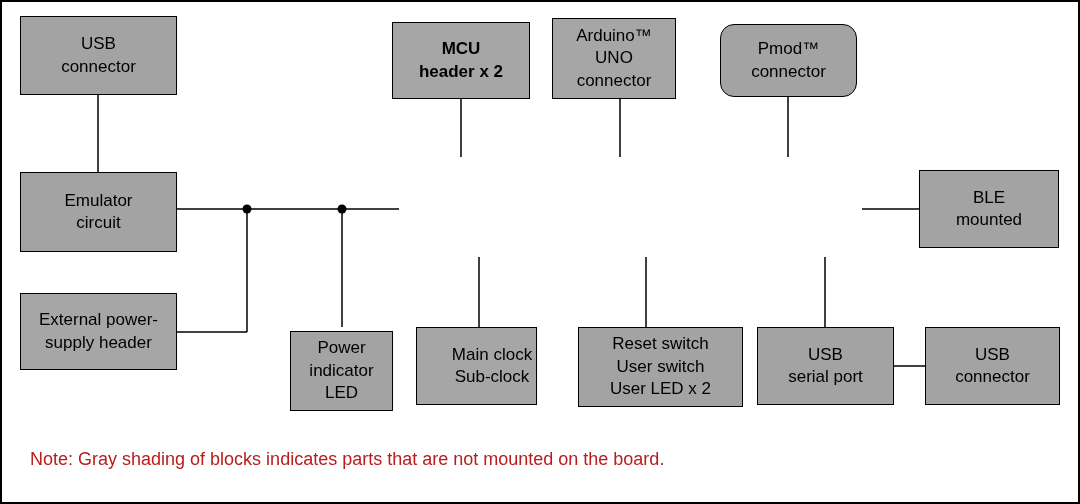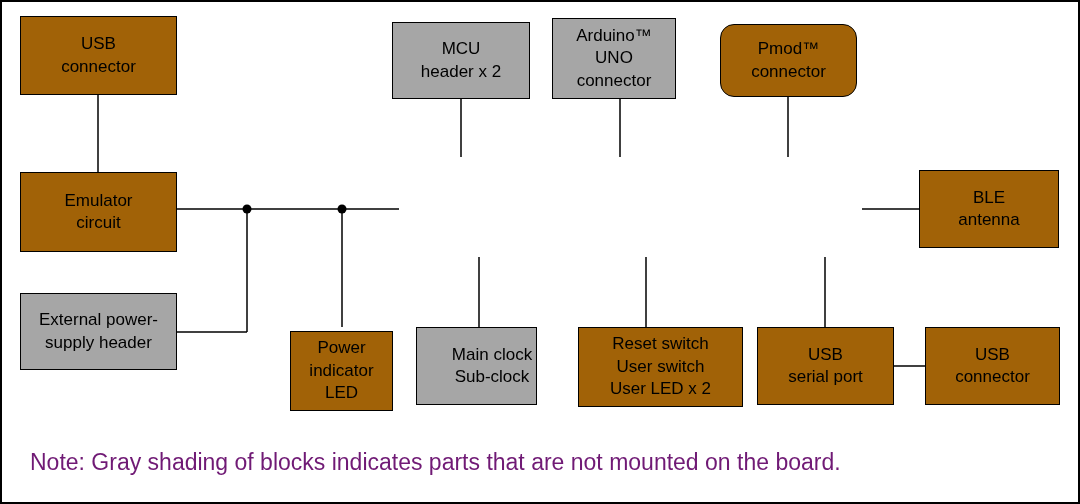--- a/index.html
+++ b/index.html
@@ -28,36 +28,36 @@
     display: flex;
     align-items: center;
     justify-content: center;
     text-align: center;
     font-size: 17px;
     line-height: 1.32;
     color: #000000;
   }
   .block span { white-space: pre-line; }
 
-  .mounted     { background: #a16207; }
+  .mounted     { background: #a3a3a3; }
   .not-mounted { background: #A6A6A6; }
 
   .note {
     position: absolute;
     left: 28px;
     top: 447px;
-    font-size: 23px;
-    color: #701a75;
+    font-size: 18px;
+    color: #b91c1c;
   }
 
   
   #b-usb-top        { left: 18px;  top: 14px;  width: 157px; height: 79px;  }
   #b-emulator       { left: 18px;  top: 170px; width: 157px; height: 80px;  }
   #b-ext-power      { left: 18px;  top: 291px; width: 157px; height: 77px;  }
-  #b-mcu-header     { left: 390px; top: 20px;  width: 138px; height: 77px;  }
+  #b-mcu-header     { left: 390px; top: 20px;  width: 138px; height: 77px; font-weight: bold;  }
   #b-arduino        { left: 550px; top: 16px;  width: 124px; height: 81px;  }
   #b-pmod           { left: 718px; top: 22px;  width: 137px; height: 73px; border-radius: 14px;  }
   #b-eval-mcu       { left: 397px; top: 155px; width: 463px; height: 100px; }
   #b-ble            { left: 917px; top: 168px; width: 140px; height: 78px;  }
   #b-power-led      { left: 288px; top: 329px; width: 103px; height: 80px;  }
   #b-main-clock     { left: 414px; top: 325px; width: 121px; height: 78px; padding-left: 31px;  }
   #b-reset-switch   { left: 576px; top: 325px; width: 165px; height: 80px;  }
   #b-usb-serial     { left: 755px; top: 325px; width: 137px; height: 78px;  }
   #b-usb-bottom     { left: 923px; top: 325px; width: 135px; height: 78px;  }
 </style>
@@ -120,21 +120,21 @@
   </div>
 
   <div id="b-pmod" class="block mounted">
     <span>Pmod™
 connector</span>
   </div>
 
 
   <div id="b-ble" class="block mounted">
     <span>BLE
-antenna</span>
+mounted</span>
   </div>
 
   <div id="b-power-led" class="block mounted">
     <span>Power
 indicator
 LED</span>
   </div>
 
   <div id="b-main-clock" class="block not-mounted">
     <span>Main clock

